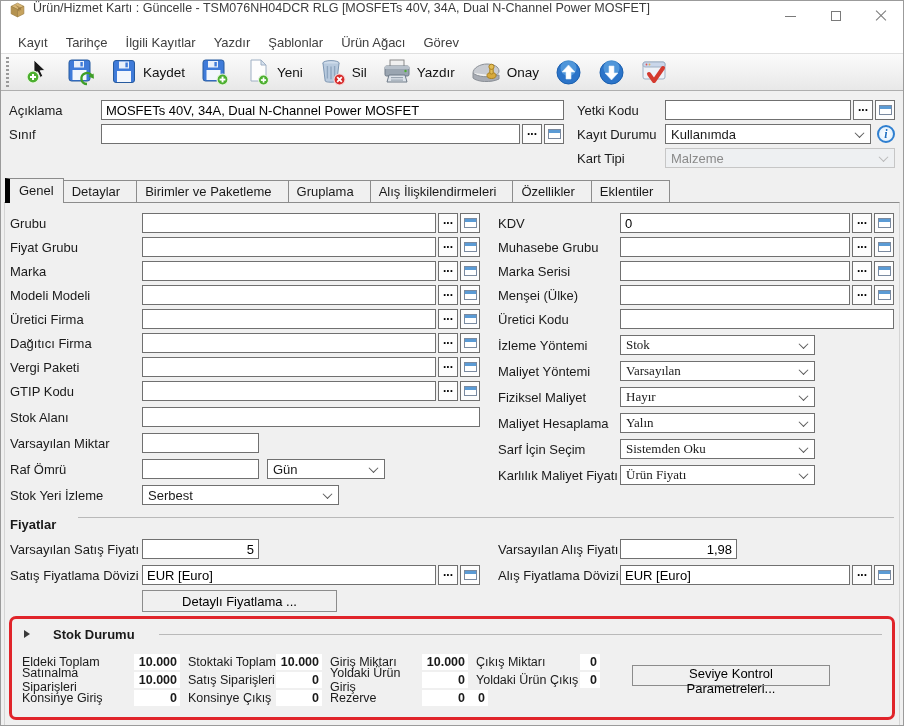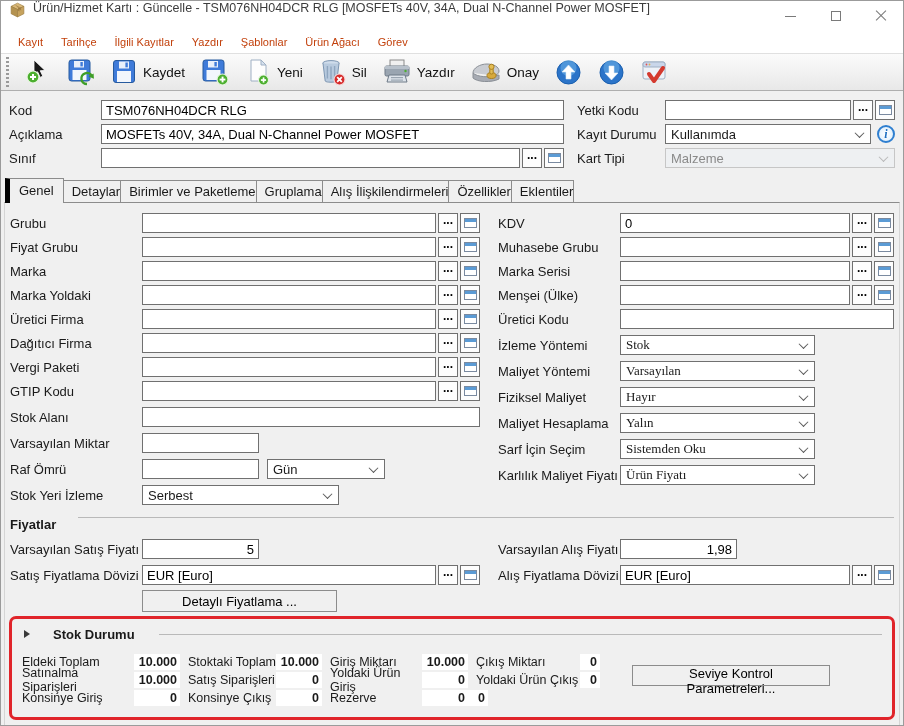--- a/index.html
+++ b/index.html
@@ -16,21 +16,21 @@
   .titlebar .ttext{ font-size:12.5px; color:#3c3c3c; white-space:nowrap; overflow:hidden; flex:1; }
   .winbtns{ display:flex; height:30px; }
   .winbtn{ width:45px; height:30px; display:flex; align-items:center; justify-content:center; background:#fff; border:none; cursor:default; }
   .g-min{ width:11px; height:1px; background:#7a7a7a; display:block; }
   .g-max{ width:10px; height:10px; border:1px solid #7a7a7a; display:block; }
   .g-close{ position:relative; width:12px; height:12px; display:block; }
   .g-close::before,.g-close::after{ content:""; position:absolute; left:-1px; top:5px; width:14px; height:1px; background:#7a7a7a; }
   .g-close::before{ transform:rotate(45deg); } .g-close::after{ transform:rotate(-45deg); }
   
   .menubar{ height:22px; background:#fff; display:flex; align-items:center; padding-left:8px; }
-  .menuitem{ padding:2px 9px; font-size:11px; color:#c2410c; }
+  .menuitem{ padding:2px 9px; font-size:13px; color:#404040; }
   
   .toolbar{ height:38px; background:linear-gradient(#fbfbfb,#e8e8e8); border-top:1px solid #e0e0e0;
     border-bottom:1px solid #aeaeae; display:flex; align-items:center; }
   .grip{ width:3px; height:30px; margin:0 8px 0 5px;
     background:repeating-linear-gradient(to bottom,#9a9a9a 0 2px, transparent 2px 4px); }
   .tb{ display:flex; align-items:center; gap:4px; padding:0 8px; height:34px; background:transparent; border:none; }
   .tb svg{ display:block; }
   .tblabel{ font-size:13.5px; color:#111; padding-left:2px; }
   
   .headform{ padding:9px 8px 6px 8px; display:flex; }
@@ -51,21 +51,21 @@
     justify-content:space-between; padding:0 7px 0 5px; }
   .combo.dis{ background:#eef0f2; border-color:#c6c6c6; color:#8a8a8a; }
   .chev{ width:7px; height:7px; border-right:1.4px solid #5a5a5a; border-bottom:1.4px solid #5a5a5a;
     transform:rotate(45deg) translate(-1px,-1px); flex:0 0 auto; }
   .combo.dis .chev{ border-color:#b8b8b8; }
   .infoicon{ width:18px; height:18px; border-radius:50%; margin-left:6px; flex:0 0 auto;
     border:2px solid #2f7fd0; background:radial-gradient(#ffffff,#d9ecfb); color:#1d6ec0;
     font:italic bold 12px "Liberation Serif",serif; display:flex; align-items:center; justify-content:center; }
   
   .tabstrip{ display:flex; align-items:flex-end; padding:0 0 0 4px; height:24px; }
-  .tab{ border:1px solid #8c8c8c; border-bottom:none; background:#f0f0f0; padding:3px 0 3px 8px;
+  .tab{ border:1px solid #8c8c8c; border-bottom:none; background:#f0f0f0; padding:3px 16px 3px 8px;
     margin-right:0px; font-size:13px; position:relative; }
   .tab + .tab{ border-left:none; }
   .tab.active{ padding:4px 9px 5px 9px; margin-bottom:-1px; z-index:2; border-left:5px solid #000000; }
   .tabpanel{ border-top:1px solid #8c8c8c; margin:0 3px; height:524px; padding:10px 5px 0 5px; position:relative;
     border-left:1px solid #d5d5d5; border-right:1px solid #d5d5d5; }
   
   .cols{ display:flex; }
   .colL{ width:470px; }
   .colR{ flex:1; padding-left:18px; }
   .frow{ display:flex; align-items:center; height:20px; margin-bottom:4px; }
@@ -245,24 +245,20 @@
       <circle cx="5.5" cy="5.5" r="0.9" fill="#e05050"></circle>
         <circle cx="8.5" cy="5.5" r="0.9" fill="#e0b050"></circle>
       <path d="M8 15l5 7 9-13" fill="none" stroke="#d43a2f" stroke-width="4" stroke-linecap="round" stroke-linejoin="round"></path>
     </svg>
   </button>
 </div>
 
 <div class="headform">
   <div class="hleft">
     <div class="hrow">
-      <span class="hlabel">Kod</span>
-      <input class="tin grow" value="TSM076NH04DCR RLG" style="">
-    </div>
-    <div class="hrow">
       <span class="hlabel">Açıklama</span>
       <input class="tin grow" value="MOSFETs 40V, 34A, Dual N-Channel Power MOSFET" style="">
     </div>
     <div class="hrow">
       <span class="hlabel">Sınıf</span>
       <input class="tin grow" value="" style="">
       <button class="dots">...</button>
       <button class="winb">
           <span class="wing"></span>
         </button>
@@ -327,21 +323,21 @@
         </div>
       <div class="frow">
           <span class="flabel">Marka</span>
         <input class="tin grow" value="" style="">
         <button class="dots">...</button>
         <button class="winb">
             <span class="wing"></span>
           </button>
         </div>
       <div class="frow">
-          <span class="flabel">Marka Yoldaki</span>
+          <span class="flabel">Modeli Modeli</span>
         <input class="tin grow" value="" style="">
         <button class="dots">...</button>
         <button class="winb">
             <span class="wing"></span>
           </button>
         </div>
       <div class="frow">
           <span class="flabel">Üretici Firma</span>
         <input class="tin grow" value="" style="">
         <button class="dots">...</button>

